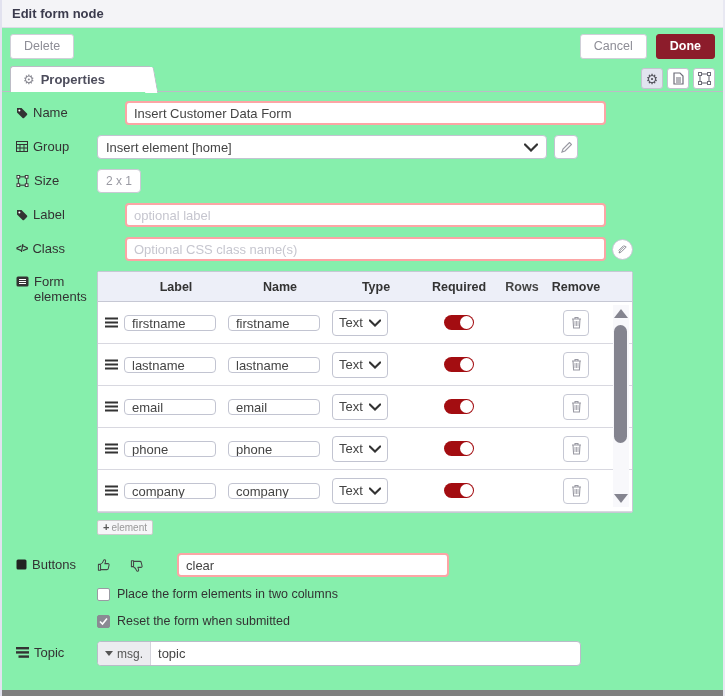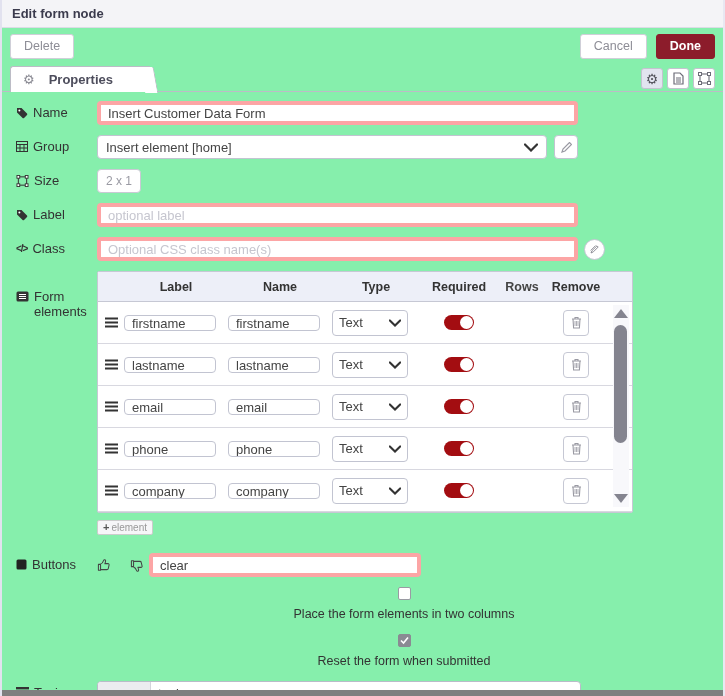--- a/index.html
+++ b/index.html
@@ -21,36 +21,36 @@
   .toolbar .spacer { flex:1; }
   .toolbar .btn + .btn { margin-left:9px; }
   
   .tabbar { height:27px; border-bottom:1px solid #bcbcc6; display:flex; align-items:flex-end; padding:0 8px 0 8px; position:relative; }
   .tab { position:relative; width:140px; height:26px; background:#fff;
     border:1px solid #bcbcc6; border-bottom:none; border-right:none; border-radius:3px 0 0 0;
     display:flex; align-items:center; gap:6px; padding-left:12px; margin-bottom:-1px; z-index:2; }
   .tab::after { content:""; position:absolute; top:0; right:-6px; width:12px; height:26px;
     background:#fff; border-right:1px solid #bcbcc6; transform:skewX(10deg); border-radius:0 2px 0 0; }
   .tab .gear-glyph { color:#8a8a93; font-size:13px; line-height:1; }
-  .tab .tab-label { font-size:13px; font-weight:bold; color:#4d4d5c;margin-left:8px; }
+  .tab .tab-label { font-size:13px; font-weight:bold; color:#4d4d5c; }
   .tabbar-actions { position:absolute; right:8px; top:3px; display:flex; gap:4px; }
   .icon-btn { width:22px; height:21px; border:1px solid #c3c3cf; border-radius:3px; background:#fff;
     display:flex; align-items:center; justify-content:center; color:#6d6d78; cursor:pointer; }
   .icon-btn.active { background:#e2e4ef; }
   .icon-btn svg { display:block; }
   .icon-btn .gear-glyph { font-size:14px; line-height:1; color:#55555e; }
   
   .form-body { padding:9px 0 0 0; }
   .frow { display:flex; align-items:center; margin:0 12px 10px 14px; min-height:24px; }
   .flabel { width:81px; flex:0 0 81px; display:flex; align-items:flex-start; gap:5px;
     font-size:13px; color:#333; line-height:1.15; }
   .flabel svg, .flabel .txt-icon { flex:0 0 auto; margin-top:1px; }
   .txt-icon { font-size:10px; color:#333; font-weight:bold; letter-spacing:-1px; }
-  input.text { height:24px; border:4px solid #fca5a5; border-radius:4px; padding:0 7px;
-    font-size:13px; color:#444; font-family:"Liberation Sans",sans-serif; outline:none; background:#fff; }
+  input.text { height:24px; border:2px solid #fca5a5; border-radius:4px; padding:0 7px;
+    font-size:13px; color:#444; font-family:"Liberation Sans",sans-serif; outline:none; background:#fff;margin-left:28px; }
   input.text::placeholder { color:#c6c6cf; }
   .w-full { width:481px; }
   
   .select { height:24px; border:1px solid #c2c4d1; border-radius:4px; background:#fff;
     display:flex; align-items:center; padding:0 8px; font-size:13px; color:#444; cursor:pointer; }
   .select .sval { flex:1; }
   .sq-btn { width:24px; height:24px; border:1px solid #c2c4d1; border-radius:4px; background:#fff;
     display:flex; align-items:center; justify-content:center; color:#9a9aa3; cursor:pointer; }
   .size-btn { height:24px; min-width:42px; border:1px solid #c9c9d4; border-radius:4px; background:#fff;
     color:#9a9aa3; font-size:12px; padding:0 8px; cursor:pointer; }
@@ -64,21 +64,21 @@
   .tbody { position:relative; height:210px; overflow:hidden; }
   .trow { display:flex; align-items:center; height:42px; border-bottom:1px solid #d8d8e0; }
   .c-handle { flex:0 0 26px; display:flex; justify-content:center; color:#333; cursor:grab; }
   .c-label, .c-name { flex:0 0 104px; }
   .c-type { flex:0 0 88px; }
   .c-req { flex:0 0 78px; display:flex; justify-content:center; }
   .c-rows { flex:0 0 48px; text-align:center; font-size:12.5px; color:#444; }
   .c-remove { flex:0 0 60px; display:flex; justify-content:center; }
   .tinput { width:92px; height:16px; border:1px solid #c2c4d1; border-radius:4px; padding:0 7px;
     font-size:13px; color:#444; font-family:"Liberation Sans",sans-serif; }
-  .tselect { width:76px; height:26px; border:1px solid #c2c4d1; border-radius:4px; background:#fff;
+  .tselect { width:56px; height:26px; border:1px solid #c2c4d1; border-radius:4px; background:#fff;
     display:flex; align-items:center; padding:0 6px; font-size:13px; color:#444; cursor:pointer; }
   .tselect .tsel-val { flex:1; }
   .toggle { width:30px; height:15px; border-radius:8px; background:#A30D11; position:relative; cursor:pointer; display:inline-block; }
   .toggle .knob { position:absolute; top:1px; width:13px; height:13px; border-radius:50%; background:#fff; }
   .toggle.on .knob { right:1px; }
   .trash-btn { width:26px; height:26px; border:1px solid #c6c8d4; border-radius:4px; background:#fff;
     display:flex; align-items:center; justify-content:center; color:#9a9aa3; cursor:pointer; }
   
   .vscroll { position:absolute; top:3px; right:3px; width:16px; height:202px; background:#f8f8fb; }
   .scroll-arrow { width:0; height:0; border-left:7px solid transparent; border-right:7px solid transparent;
@@ -90,21 +90,21 @@
   
   .add-el { margin:4px 12px 8px 95px; }
   .add-btn { height:15px; font-size:10px; color:#999; background:#f6f6f8; border:1px solid #ccc;
     border-radius:2px; padding:0 5px; cursor:pointer; display:inline-flex; align-items:center; gap:2px; }
   .add-btn .plus { font-weight:bold; color:#555; font-size:11px; }
   
   .thumb-icon { color:#444; display:flex; align-items:center; margin-right:4px; }
   .thumb-icon.down svg { transform:rotate(180deg) scaleX(-1); }
   .btns-gap { width:14px; }
   
-  .cb-row { display:flex; align-items:center; margin:0 12px 13px 95px; gap:7px; cursor:pointer;flex-direction:column; }
+  .cb-row { display:flex; align-items:center; margin:0 12px 13px 95px; gap:7px; cursor:pointer; }
   .cbox { width:13px; height:13px; border:1px solid #9a9aa3; border-radius:2px; background:#fff;
     display:flex; align-items:center; justify-content:center; }
   .cbox svg { display:none; }
   .cbox.checked { background:#8a8a93; border-color:#8a8a93; }
   .cbox.checked svg { display:block; }
   .cb-label { font-size:12.5px; color:#333; }
   
   .typed-input { width:484px; height:25px; border:1px solid #b9bcc9; border-radius:4px; background:#fff;
     display:flex; align-items:stretch; overflow:hidden; }
   .ti-prefix { background:#ececf0; border-right:1px solid #d4d4dc; display:flex; align-items:center;
@@ -227,21 +227,21 @@
       <input class="text w-full" placeholder="Optional CSS class name(s)" style="">
       <button class="circle-btn">
         <svg width="9" height="9" viewBox="0 0 9 9">
             <path d="M1 8l1-2.4L7 .8l1.2 1.2L3.4 6.8z" fill="none" stroke="currentColor" stroke-width="1"></path>
             <path d="M.5 5.5l5-5" stroke="currentColor" stroke-width="0.8"></path>
           </svg>
       </button>
     </div>
 
     <div class="frow" style="align-items:flex-start">
-      <span class="flabel" style="margin-top:19px">
+      <span class="flabel" style="margin-top:4px">
         <svg width="13" height="11" viewBox="0 0 13 11">
             <rect x="0.5" y="0.5" width="12" height="10" rx="1.5" fill="#333"></rect>
             <path d="M3 3.5h7M3 5.5h7M3 7.5h7" stroke="#fff" stroke-width="1"></path>
           </svg>
         <span>Form elements</span>
       </span>
       <div>
         <div class="el-table">
           <div class="thead">
             <span class="hcell" style="flex:0 0 26px"></span>

